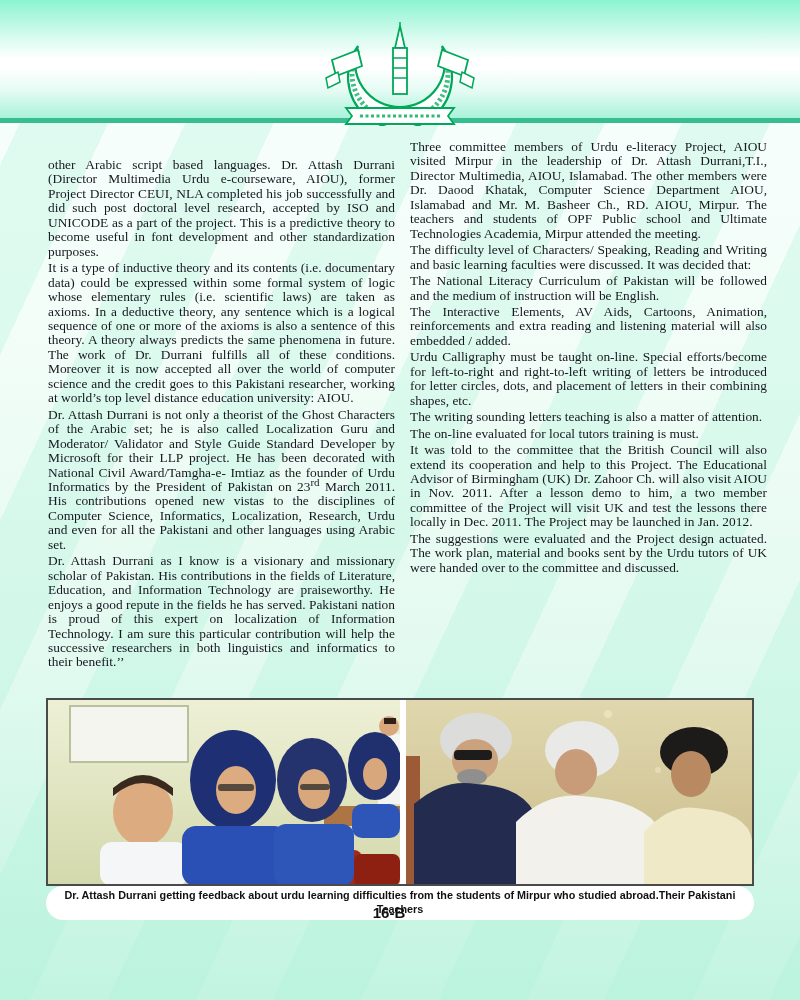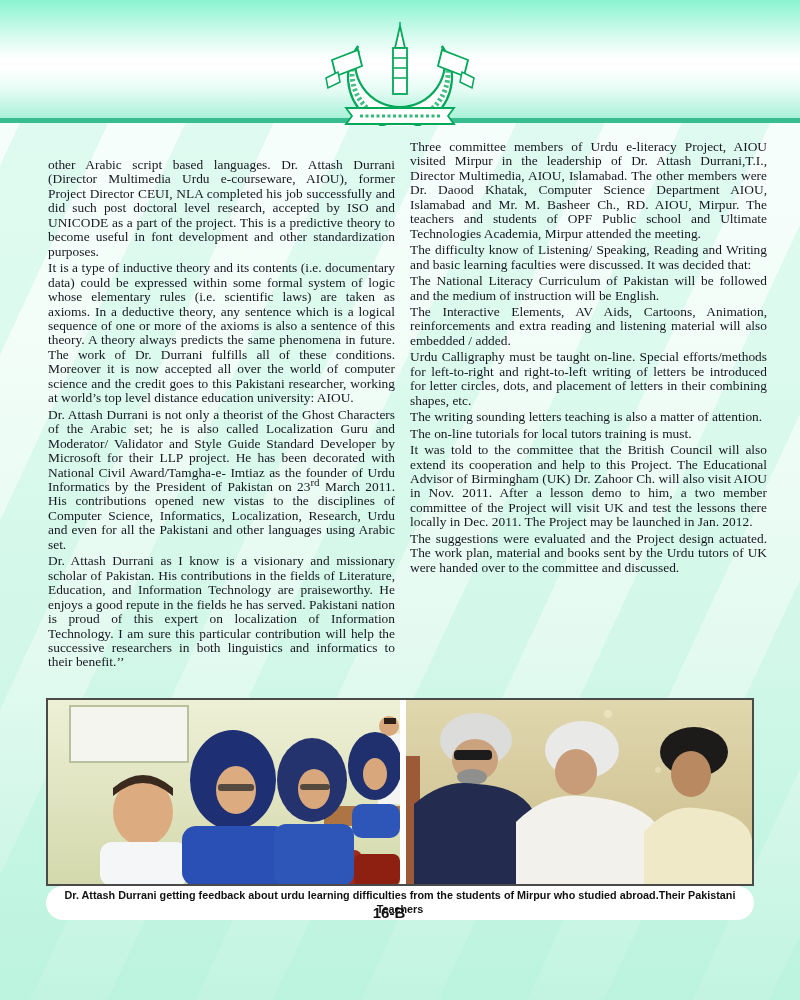--- a/index.html
+++ b/index.html
@@ -110,26 +110,26 @@
 
     <div class="col col-left">
       <p>other Arabic script based languages. Dr. Attash Durrani (Director Multimedia Urdu e-courseware, AIOU), former Project Director CEUI, NLA completed his job successfully and did such post doctoral level research, accepted by ISO and UNICODE as a part of the project. This is a predictive theory to become useful in font development and other standardization purposes.</p>
       <p>It is a type of inductive theory and its contents (i.e. documentary data) could be expressed within some formal system of logic whose elementary rules (i.e. scientific laws) are taken as axioms. In a deductive theory, any sentence which is a logical sequence of one or more of the axioms is also a sentence of this theory. A theory always predicts the same phenomena in future. The work of Dr. Durrani fulfills all of these conditions. Moreover it is now accepted all over the world of computer science and the credit goes to this Pakistani researcher, working at world’s top level distance education university: AIOU.</p>
       <p><span>Dr. Attash Durrani is not only a theorist of the Ghost Characters of the Arabic set; he is also called Localization Guru and Moderator/ Validator and Style Guide Standard Developer by Microsoft for their LLP project. He has been decorated with National Civil Award/Tamgha-e- Imtiaz as the founder of Urdu Informatics by the President of Pakistan on 23</span><sup>rd</sup><span> March 2011. His contributions opened new vistas to the disciplines of Computer Science, Informatics, Localization, Research, Urdu and even for all the Pakistani and other languages using Arabic set.</span></p>
       <p>Dr. Attash Durrani as I know is a visionary and missionary scholar of Pakistan. His contributions in the fields of Literature, Education, and Information Technology are praiseworthy. He enjoys a good repute in the fields he has served. Pakistani nation is proud of this expert on localization of Information Technology. I am sure this particular contribution will help the successive researchers in both linguistics and informatics to their benefit.’’</p>
     </div>
 
     <div class="col col-right">
       <p>Three committee members of Urdu e-literacy Project, AIOU visited Mirpur in the leadership of Dr. Attash Durrani,T.I., Director Multimedia, AIOU, Islamabad. The other members were Dr. Daood Khatak, Computer Science Department AIOU, Islamabad and Mr. M. Basheer Ch., RD. AIOU, Mirpur. The teachers and students of OPF Public school and Ultimate Technologies Academia, Mirpur attended the meeting.</p>
-      <p>The difficulty know of Listening/ Speaking, Reading and Writing and basic learning faculties were discussed. It was decided that:</p>
+      <p>The difficulty level of Characters/ Speaking, Reading and Writing and basic learning faculties were discussed. It was decided that:</p>
       <p>The National Literacy Curriculum of Pakistan will be followed and the medium of instruction will be English.</p>
       <p>The Interactive Elements, AV Aids, Cartoons, Animation, reinforcements and extra reading and listening material will also embedded / added.</p>
-      <p>Urdu Calligraphy must be taught on-line. Special efforts/methods for left-to-right and right-to-left writing of letters be introduced for letter circles, dots, and placement of letters in their combining shapes, etc.</p>
+      <p>Urdu Calligraphy must be taught on-line. Special efforts/become for left-to-right and right-to-left writing of letters be introduced for letter circles, dots, and placement of letters in their combining shapes, etc.</p>
       <p>The writing sounding letters teaching is also a matter of attention.</p>
-      <p>The on-line tutorials for local tutors training is must.</p>
+      <p>The on-line evaluated for local tutors training is must.</p>
       <p>It was told to the committee that the British Council will also extend its cooperation and help to this Project. The Educational Advisor of Birmingham (UK) Dr. Zahoor Ch. will also visit AIOU in Nov. 2011. After a lesson demo to him, a two member committee of the Project will visit UK and test the lessons there locally in Dec. 2011.  The Project may be launched in Jan. 2012.</p>
       <p>The suggestions were evaluated and the Project design actuated. The work plan, material and books sent by the Urdu tutors of UK were handed over to the committee and discussed.</p>
     </div>
   </div>
 
   <div class="photo-section">
     <div class="photo-frame">
       <svg width="704" height="184" viewBox="0 0 704 184" preserveAspectRatio="none">
         <defs>
           <linearGradient id="wallL" x1="0" y1="0" x2="0" y2="1">

